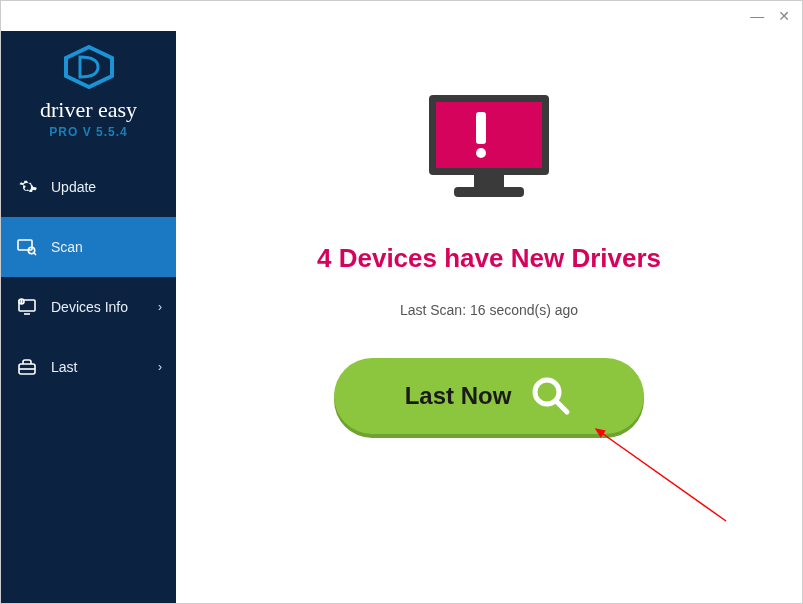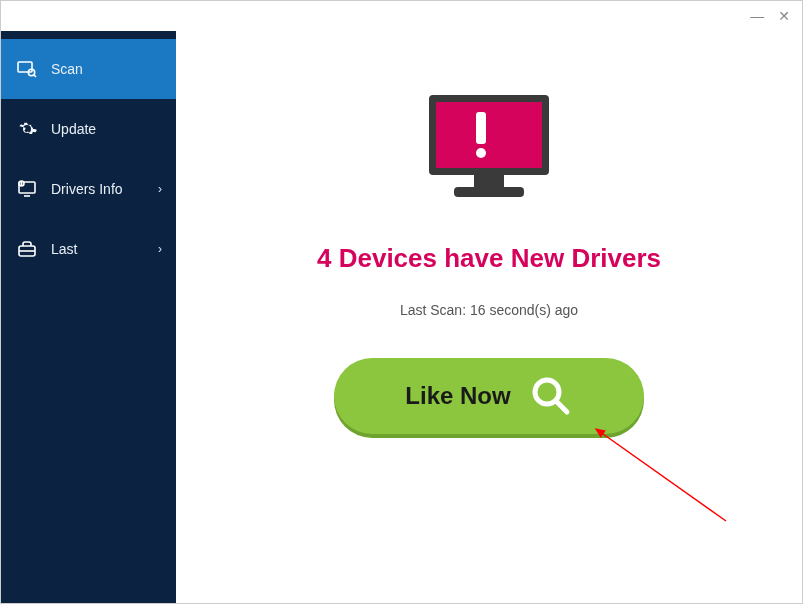--- a/index.html
+++ b/index.html
@@ -136,52 +136,62 @@
 </head>
 <body>
 
 <div class="titlebar">
   <span>—</span>
   <span>✕</span>
 </div>
 
 <div class="layout">
   <div class="sidebar">
+    <div class="logo-area">
+      <span class="logo-mark">
+        <svg width="54" height="44" viewBox="0 0 54 44">
+          <polygon points="27,2 50,13 50,31 27,42 4,31 4,13" fill="none" stroke="#1a94d6" stroke-width="4"></polygon>
+          <path d="M18 12 Q36 12 36 22 Q36 32 18 32 Z" fill="none" stroke="#1a94d6" stroke-width="3"></path>
+        </svg>
+      </span>
+      <div class="brand">driver easy</div>
+      <div class="version">PRO V 5.5.4</div>
+    </div>
 
     <div class="nav">
+      <div class="nav-item">
+        <span class="nav-icon">
+          <svg width="20" height="20" viewBox="0 0 20 20" fill="#fff">
+            <path d="M10 6a4 4 0 100 8 4 4 0 000-8zm8 4l1.8.9-1 2.4-2-.3a7 7 0 01-1 .1l-.8 1.9-2.6-.1-.6-1.9a7 7 0 01-1-.4l-1.8.9-1.6-2 1.1-1.6a7 7 0 010-1.1L2.4 7.2l1.6-2 1.8.9a7 7 0 011-.4l.6-1.9 2.6-.1.8 1.9a7 7 0 011 .4l2-.3 1 2.4L16 9a7 7 0 010 1z" opacity=".95"></path>
+          </svg>
+        </span>
+        <span class="nav-label">Update</span>
+      </div>
+
       <div class="nav-item active">
         <span class="nav-icon">
           <svg width="20" height="20" viewBox="0 0 20 20" fill="none" stroke="#fff" stroke-width="1.6">
             <rect x="1" y="3" width="14" height="10" rx="1"></rect>
             <circle cx="14.5" cy="13.5" r="3.2"></circle>
             <line x1="17" y1="16" x2="19" y2="18"></line>
           </svg>
         </span>
         <span class="nav-label">Scan</span>
-      </div>
-
-      <div class="nav-item">
-        <span class="nav-icon">
-          <svg width="20" height="20" viewBox="0 0 20 20" fill="#fff">
-            <path d="M10 6a4 4 0 100 8 4 4 0 000-8zm8 4l1.8.9-1 2.4-2-.3a7 7 0 01-1 .1l-.8 1.9-2.6-.1-.6-1.9a7 7 0 01-1-.4l-1.8.9-1.6-2 1.1-1.6a7 7 0 010-1.1L2.4 7.2l1.6-2 1.8.9a7 7 0 011-.4l.6-1.9 2.6-.1.8 1.9a7 7 0 011 .4l2-.3 1 2.4L16 9a7 7 0 010 1z" opacity=".95"></path>
-          </svg>
-        </span>
-        <span class="nav-label">Update</span>
       </div>
 
       <div class="nav-item">
         <span class="nav-icon">
           <svg width="20" height="20" viewBox="0 0 20 20" fill="none" stroke="#fff" stroke-width="1.6">
             <rect x="2" y="3" width="16" height="11" rx="1"></rect>
             <line x1="7" y1="17" x2="13" y2="17"></line>
             <circle cx="4.5" cy="4.5" r="2.5" fill="#0b2340" stroke="#fff"></circle>
             <text x="4.5" y="6.3" font-size="4" fill="#fff" text-anchor="middle">i</text>
           </svg>
         </span>
-        <span class="nav-label">Drivers Info</span>
+        <span class="nav-label">Devices Info</span>
         <span class="nav-chevron">›</span>
       </div>
 
       <div class="nav-item">
         <span class="nav-icon">
           <svg width="20" height="20" viewBox="0 0 20 20" fill="none" stroke="#fff" stroke-width="1.6">
             <rect x="2" y="7" width="16" height="10" rx="2"></rect>
             <path d="M6 7V5a2 2 0 012-2h4a2 2 0 012 2v2"></path>
             <line x1="2" y1="12" x2="18" y2="12"></line>
           </svg>
@@ -212,21 +222,21 @@
         <circle cx="67" cy="66" r="5" fill="#fff"></circle>
         <rect x="60" y="88" width="30" height="14" fill="#3a3a3a"></rect>
         <rect x="40" y="100" width="70" height="10" rx="4" fill="#3a3a3a"></rect>
       </svg>
     </div>
 
     <div class="headline">4 Devices have New Drivers</div>
     <div class="subline">Last Scan: 16 second(s) ago</div>
 
     <div class="scan-btn">
-      <span>Like Now</span>
+      <span>Last Now</span>
       <span class="scan-btn-icon">
         <svg width="44" height="44" viewBox="0 0 44 44" fill="none" stroke="#fff" stroke-width="5" stroke-linecap="round">
           <circle cx="18" cy="18" r="12"></circle>
           <line x1="27" y1="27" x2="38" y2="38"></line>
         </svg>
       </span>
     </div>
 
     <svg class="arrow-annotation" width="160" height="120">
       <defs>

